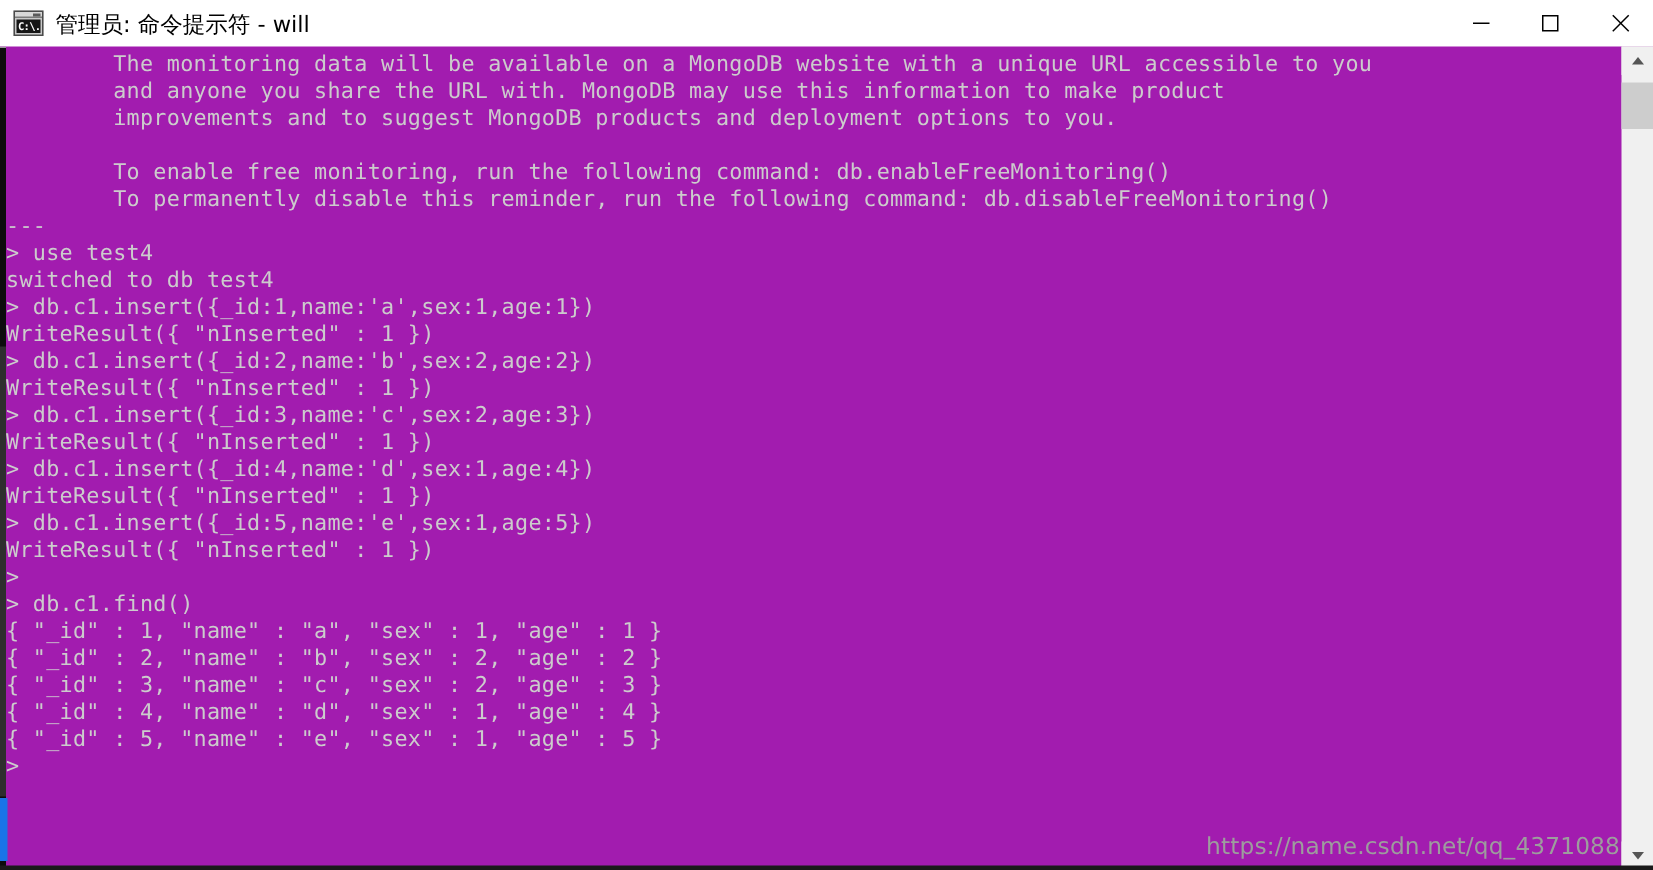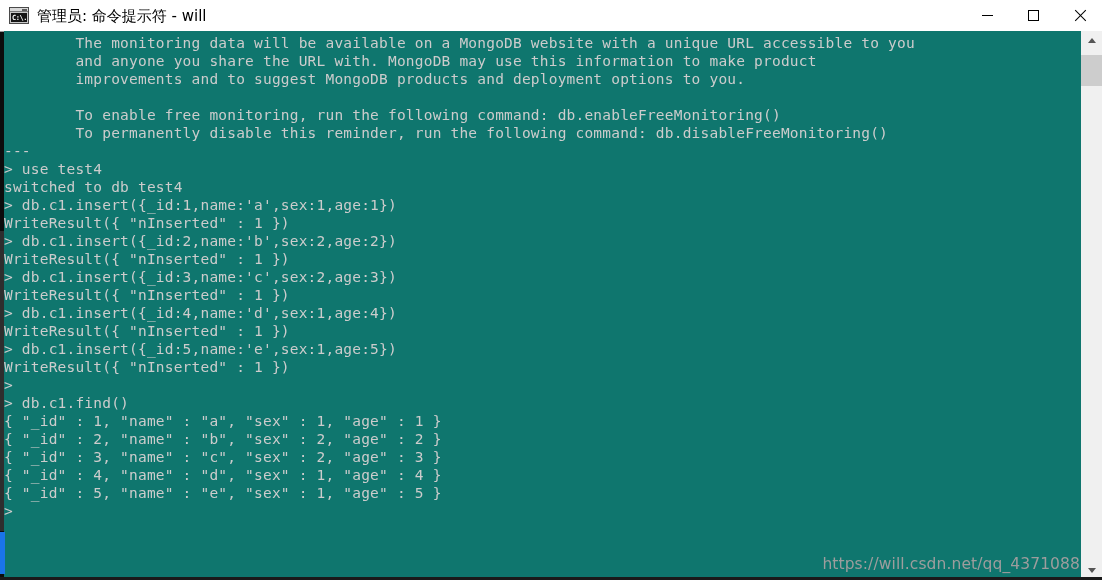--- a/index.html
+++ b/index.html
@@ -128,21 +128,21 @@
   .win-btn .gl-close:before { transform: rotate(45deg); }
   .win-btn .gl-close:after  { transform: rotate(-45deg); }
 
   
   #console-area {
     position: absolute;
     left: 0;
     top: 31px;
     width: 1102px;
     height: 549px;
-    background: #0f766e;
+    background: #a21caf;
     overflow: hidden;
   }
   #left-edge {
     position: absolute;
     left: 0; top: 0;
     width: 4px;
     height: 549px;
     background: linear-gradient(to bottom,
       #9a9a9a 0px, #9a9a9a 1px,
       #0c0c0c 1px, #0c0c0c 100%);
@@ -287,16 +287,16 @@
     <div id="sb-track-under"></div>
     <div class="sb-btn" id="sb-up">
       <span class="sb-arrow"></span>
     </div>
     <div id="sb-thumb"></div>
     <div class="sb-btn" id="sb-down">
       <span class="sb-arrow"></span>
     </div>
   </div>
 
-  <div id="watermark">https://will.csdn.net/qq_4371088</div>
+  <div id="watermark">https://name.csdn.net/qq_4371088</div>
 
   <div id="bottom-frame"></div>
 </div>
 
 </body></html>

